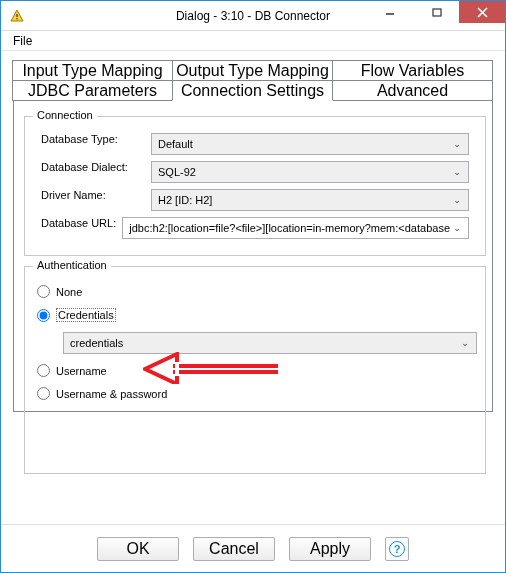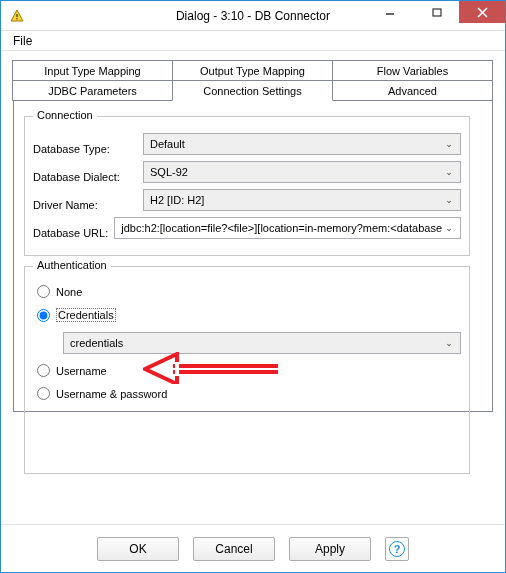--- a/index.html
+++ b/index.html
@@ -70,57 +70,57 @@
   }
   .tabs {
     display: grid;
     grid-template-columns: repeat(3, 1fr);
     grid-template-rows: 20px 20px;
     gap: 0;
   }
   .tab {
     border: 1px solid #828790;
     background: #fff;
-    font-size: 11px;
+    font-size: 16px;
     display: flex; align-items: center; justify-content: center;
     margin-left: -1px; margin-top: -1px;
     padding: 0 4px;
     white-space: nowrap; overflow: hidden;
   }
   .tab.active {
     background: #fff;
     border-bottom: 1px solid #fff;
     position: relative; z-index: 2;
   }
   .tab.row2 { margin-top: -1px; }
   .tabpanel {
     border: 1px solid #828790;
     border-top: none;
     margin-top: -1px;
-    padding: 10px 20px 8px 8px;
+    padding: 10px 4px 8px 8px;
     height: 312px;
     position: relative;
   }
   .groupbox {
     border: 1px solid #c8c8c8;
     margin: 6px 2px 10px 2px;
     padding: 10px 8px 10px 8px;
     position: relative;
   }
   .groupbox .legend {
     position: absolute;
     top: -8px; left: 8px;
     background: #fff;
     padding: 0 4px;
     font-size: 11px;
     color: #000;
   }
   .form-row {
-    display: flex; align-items: flex-end;
-    margin: 6px 0;
+    display: flex; align-items: flex-start;
+    margin: 6px 8px;
   }
   .form-row .lbl {
     width: 110px;
     font-size: 11px;
   }
   .select {
     flex: 1;
     height: 22px;
     border: 1px solid #abadb3;
     background: #efefef;
@@ -157,21 +157,21 @@
     height: 48px;
     border-top: 1px solid #e0e0e0;
     display: flex; align-items: center; justify-content: center;
     gap: 14px;
     background: #fff;
   }
   .btn {
     min-width: 82px; height: 24px;
     border: 1px solid #acacac;
     background: linear-gradient(#fdfdfd,#ececec);
-    font-size: 12px;
+    font-size: 16px;
     display: inline-flex; align-items: center; justify-content: center;
     border-radius: 2px;
   }
   .help-btn {
     width: 24px; height: 24px;
     border: 1px solid #acacac;
     border-radius: 2px;
     background: #fff;
     display: inline-flex; align-items: center; justify-content: center;
   }

